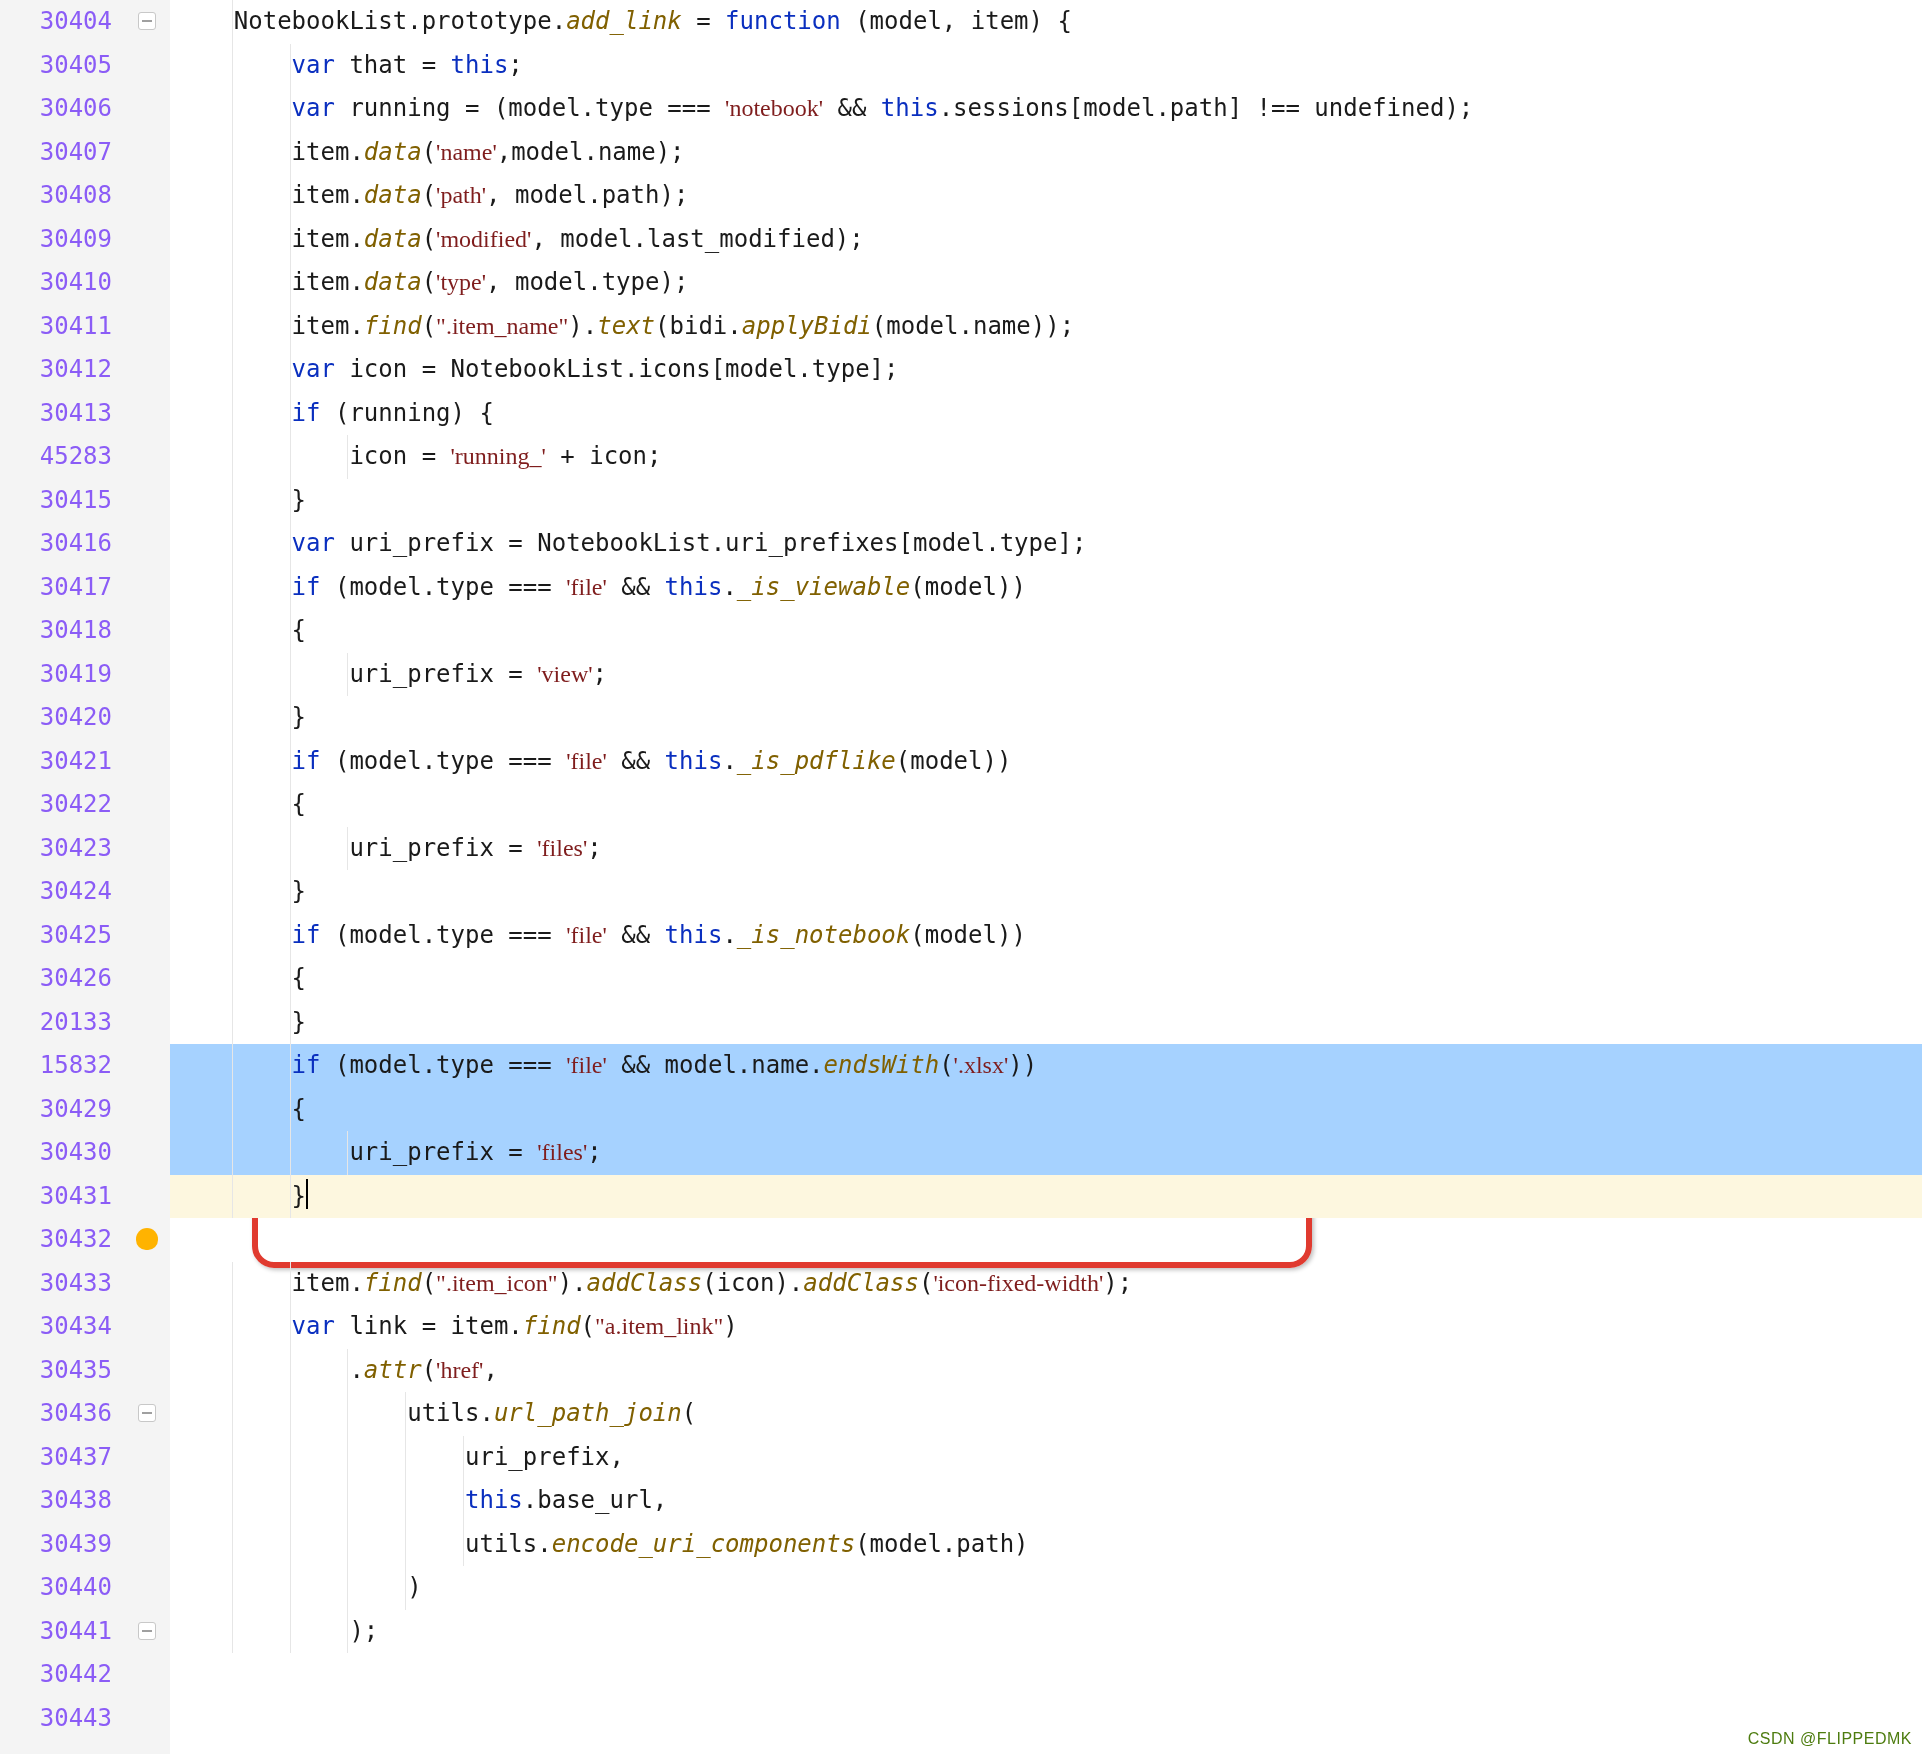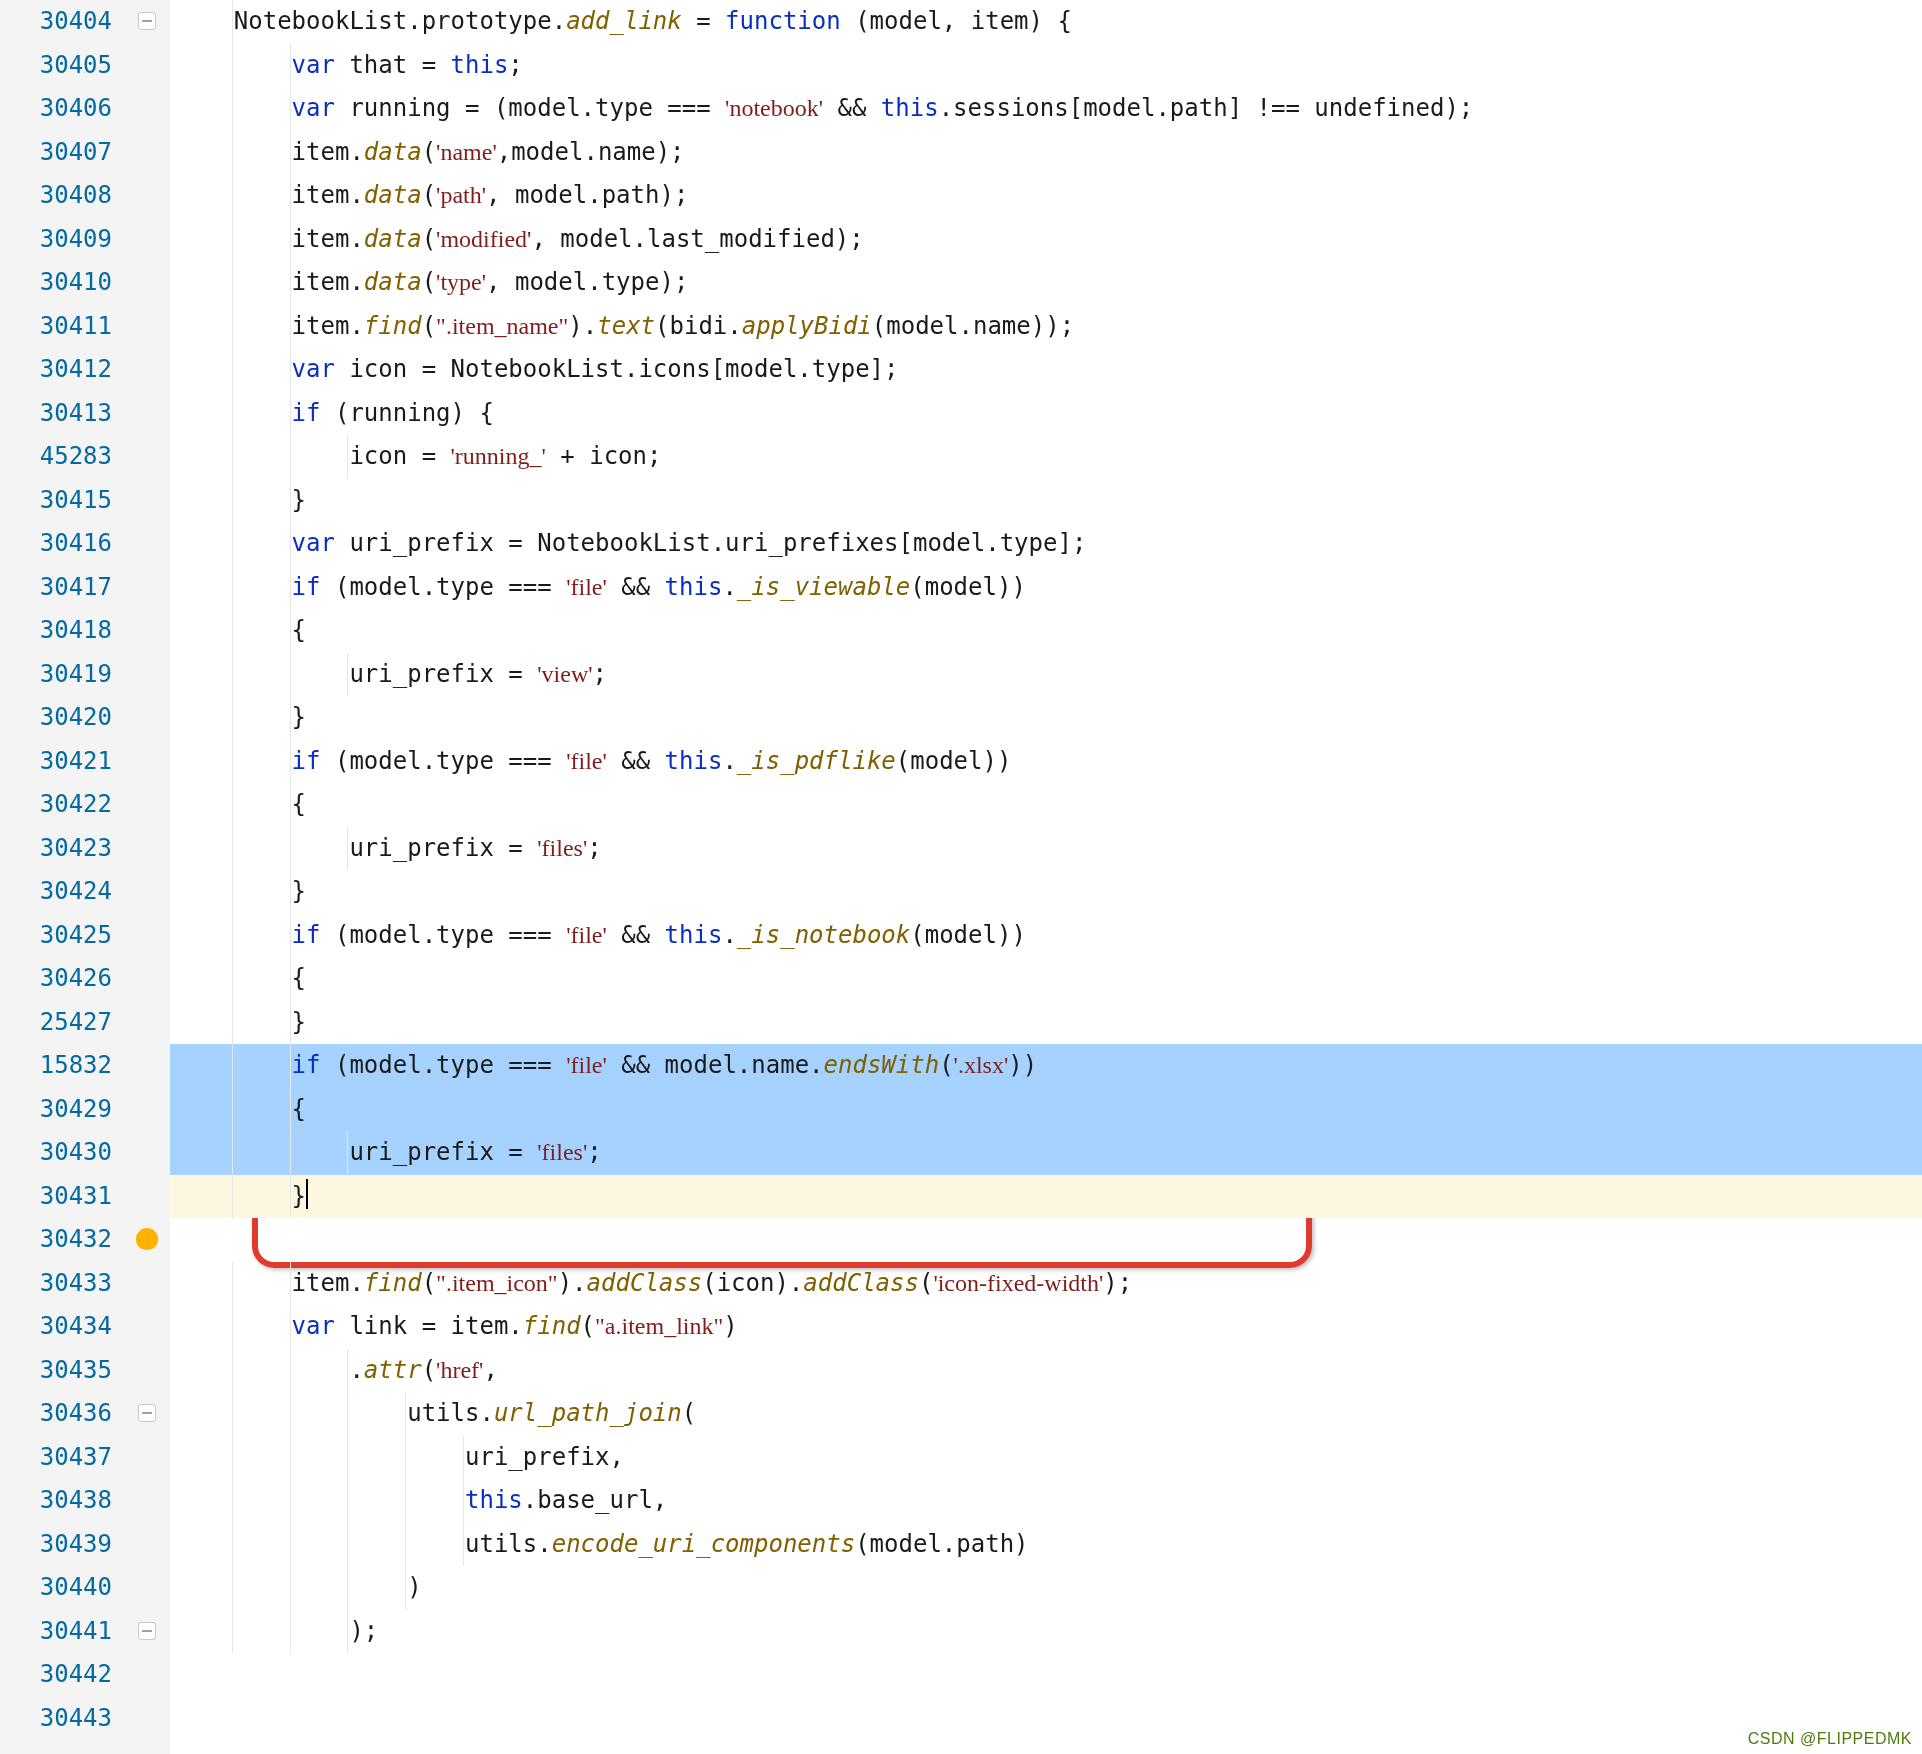--- a/index.html
+++ b/index.html
@@ -22,21 +22,21 @@
     position: relative;
   }
   .line-numbers {
     position: absolute;
     left: 0; top: 0;
     width: 124px;
   }
   .ln {
     height: 43.5px;
     line-height: 43.5px;
-    color: #0369a1;
+    color: #8b5cf6;
     text-align: right;
     padding-right: 12px;
     font-size: 24px;
   }
   .fold-col {
     position: absolute;
     left: 124px; top: 0;
     width: 46px; height: 100%;
   }
   .fold-mark {
@@ -135,21 +135,21 @@
         <div class="ln">30417</div>
         <div class="ln">30418</div>
         <div class="ln">30419</div>
         <div class="ln">30420</div>
         <div class="ln">30421</div>
         <div class="ln">30422</div>
         <div class="ln">30423</div>
         <div class="ln">30424</div>
         <div class="ln">30425</div>
         <div class="ln">30426</div>
-        <div class="ln">25427</div>
+        <div class="ln">20133</div>
         <div class="ln">15832</div>
         <div class="ln">30429</div>
         <div class="ln">30430</div>
         <div class="ln">30431</div>
         <div class="ln">30432</div>
         <div class="ln">30433</div>
         <div class="ln">30434</div>
         <div class="ln">30435</div>
         <div class="ln">30436</div>
         <div class="ln">30437</div>

